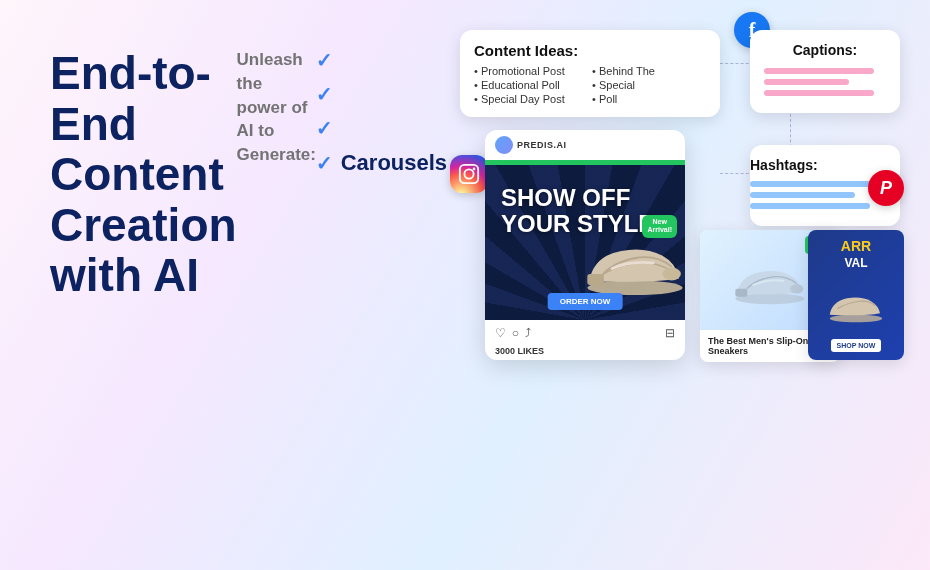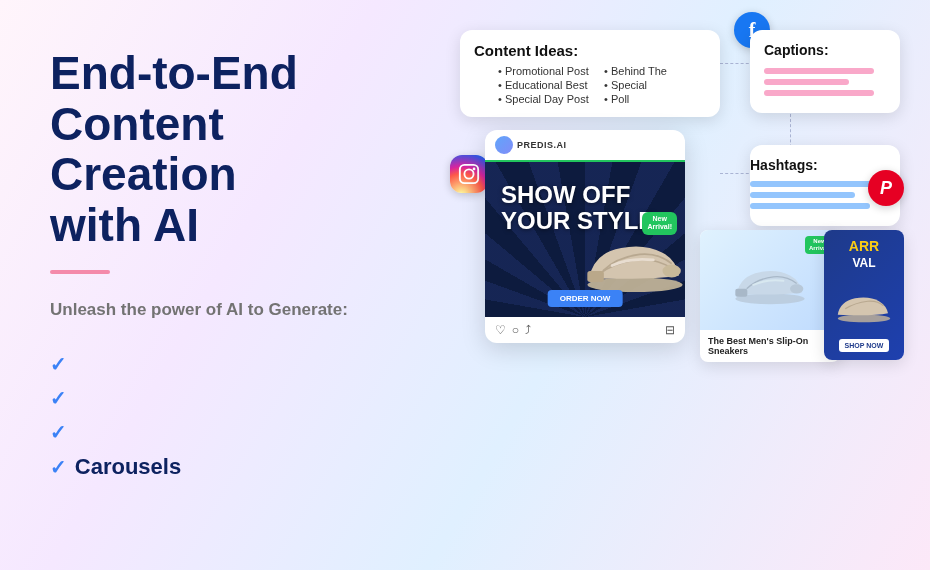--- a/index.html
+++ b/index.html
@@ -26,21 +26,21 @@
       display: flex;
       width: 930px;
       height: 570px;
     }
 
     
     .left-panel {
       width: 430px;
       padding: 48px 40px 40px 50px;
       display: flex;
-      flex-direction: column;
+      flex-direction: row;
       justify-content: flex-start;
     }
 
     .main-title {
       font-size: 46px;
       font-weight: 900;
       color: #0d2260;
       line-height: 1.1;
       margin-bottom: 20px;
     }
@@ -108,21 +108,20 @@
       font-weight: 700;
       color: #111;
       margin-bottom: 6px;
     }
 
     .card-content-ideas ul {
       list-style: none;
       display: grid;
       grid-template-columns: 1fr 1fr;
       gap: 2px 4px;
-      margin-left: 24px;
     }
 
     .card-content-ideas ul li {
       font-size: 11px;
       color: #333;
     }
 
     .card-content-ideas ul li::before {
       content: '• ';
     }
@@ -137,20 +136,21 @@
       border-radius: 12px;
       padding: 12px 14px;
       box-shadow: 0 4px 16px rgba(0,0,0,0.12);
     }
 
     .card-captions .card-title {
       font-size: 14px;
       font-weight: 700;
       color: #111;
       margin-bottom: 10px;
+      text-align: center;
     }
 
     .line-placeholder {
       height: 6px;
       background: #f9a8c9;
       border-radius: 3px;
       margin-bottom: 5px;
     }
 
     .line-placeholder.short {
@@ -252,21 +252,21 @@
       border-radius: 12px;
       box-shadow: 0 6px 24px rgba(0,0,0,0.15);
       overflow: hidden;
     }
 
     .post-header {
       display: flex;
       align-items: flex-end;
       padding: 6px 10px;
       gap: 6px;
-      border-bottom: 2px solid #22c55e;
+      border-bottom: 5px solid #22c55e;
     }
 
     .post-logo {
       display: flex;
       align-items: center;
       gap: 4px;
     }
 
     .post-logo-circle {
       width: 18px;
@@ -404,21 +404,21 @@
       font-size: 9px;
       font-weight: 700;
       color: #222;
     }
 
     
     .third-card {
       position: absolute;
       top: 230px;
       right: 26px;
-      width: 80px;
+      width: 96px;
       background: linear-gradient(135deg, #1e3a8a, #1e40af);
       border-radius: 8px;
       box-shadow: 0 4px 16px rgba(0,0,0,0.12);
       overflow: hidden;
       height: 130px;
       display: flex;
       flex-direction: column;
       align-items: center;
       justify-content: space-between;
       padding: 8px 13px;
@@ -511,21 +511,21 @@
 
     <div class="pinterest-icon">
       <span style="font-size:18px; font-style:italic;">P</span>
     </div>
 
     <div class="card-content-ideas">
       <div class="card-title">Content Ideas:</div>
       <ul>
         <li>Promotional Post</li>
         <li>Behind The</li>
-        <li>Educational Best</li>
+        <li>Educational Poll</li>
         <li>Special</li>
         <li>Special Day Post</li>
         <li>Poll</li>
       </ul>
     </div>
 
     <div class="card-captions">
       <div class="card-title">Captions:</div>
       <div class="line-placeholder med"></div>
       <div class="line-placeholder short"></div>
@@ -576,20 +576,21 @@
       </div>
 
       <div class="post-footer">
         <div class="post-icons">
           <span>♡</span>
           <span>○</span>
           <span>⤴</span>
         </div>
         <span style="font-size:12px; color:#555;">⊟</span>
       </div>
+      <div class="post-likes">3000 LIKES</div>
     </div>
 
     <div class="second-card">
       <div class="second-card-image">
         <svg class="shoe-svg-small" viewBox="0 0 120 75">
           <ellipse cx="60" cy="65" rx="52" ry="8" fill="#b8c8d8" opacity="0.8"></ellipse>
           <path d="M 10 58 Q 15 30 45 25 Q 70 20 90 30 Q 105 38 108 55 Q 80 60 10 58Z" fill="#c8d8e8"></path>
           <path d="M 25 50 Q 40 35 65 32 Q 85 30 100 42" stroke="#a8b8c8" stroke-width="2" fill="none"></path>
           <path d="M 35 44 Q 55 35 80 38" stroke="#d8e8f0" stroke-width="3" fill="none" stroke-linecap="round"></path>
           <ellipse cx="100" cy="50" rx="10" ry="7" fill="#b8c8d8"></ellipse>

